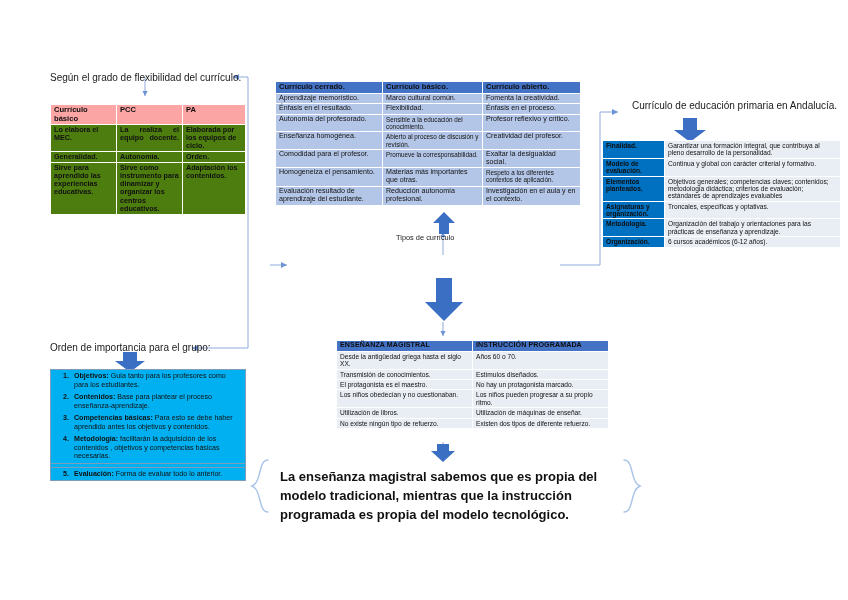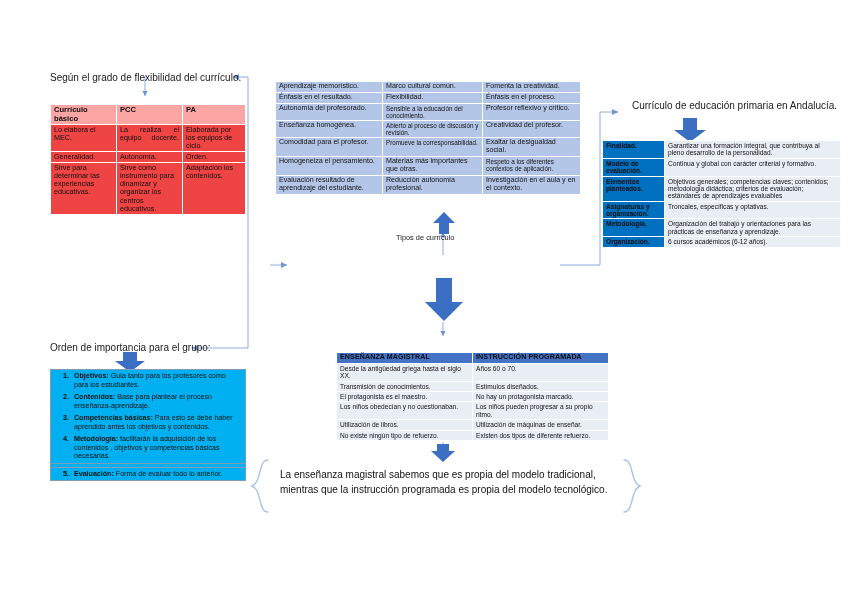--- a/index.html
+++ b/index.html
@@ -18,21 +18,21 @@
   table.tbl{border-collapse:collapse;table-layout:fixed;}
   table.tbl td{
     border:1px solid #ffffff;
     vertical-align:top;
     padding:1px 3px;
     line-height:1.12;
   }
 
   
   .t-left{width:195px;font-size:7.2px;}
-  .t-left td{background:#ef4444;color:#111;}
+  .t-left td{background:#4d7c0f;color:#111;font-weight:bold;}
   .t-left td.hd{background:#fca5a5;color:#0d0d0d;font-weight:bold;font-size:7.6px;}
   .t-left td.just{text-align:justify;text-align-last:justify;}
 
   
   .t-center{width:305px;font-size:7.1px;}
   .t-center td{background:#B4C6E7;color:#111;}
   .t-center td.hd{background:#4472C4;color:#0d0d0d;font-weight:bold;font-size:7.6px;}
   .t-center td.sm{font-size:6.3px;}
 
   
@@ -58,21 +58,21 @@
   .cyanbox .row .txt{flex:1;line-height:1.2;}
   .cyanbox .sep{height:3px;background:#00B0F0;border-top:1px solid #7f9db9;border-bottom:1px solid #7f9db9;}
   .cyanbox b{font-weight:bold;}
 
   
   .label{font-size:10px;color:#1a1a1a;white-space:nowrap;}
   .label-center{font-size:7.4px;color:#1a1a1a;white-space:nowrap;}
   .center-title{font-size:9.2px;color:#7fa3d6;letter-spacing:.2px;white-space:nowrap;}
 
   
-  .brace-text{font-size:10px;color:#111;line-height:1.45;width:330px;}
+  .brace-text{font-size:13px;color:#111;line-height:1.45;width:330px;font-weight:bold;}
 
   svg{display:block;overflow:visible;}
 </style>
 </head>
 <body>
 
 <div class="canvas">
 
   <svg class="abs" style="left:0;top:0;width:848px;height:600px;">
     <defs>
@@ -154,37 +154,42 @@
           <td>Lo elabora el MEC.</td>
           <td class="just">La realiza el equipo docente.</td>
           <td>Elaborada por los equipos de ciclo.</td>
         </tr>
         <tr>
           <td>Generalidad.</td>
           <td>Autonomía.</td>
           <td>Orden.</td>
         </tr>
         <tr>
-          <td>Sirve para determinar las experiencias educativas.</td>
+          <td>Sirve para aprendido las experiencias educativas.</td>
           <td>Sirve como instrumento para dinamizar y organizar los centros educativos.</td>
           <td>Adaptación los contenidos.</td>
         </tr>
       </tbody>
     </table>
   </div>
 
   <div class="abs" style="left:275px;top:81px;">
     <table class="tbl t-center">
       <colgroup>
           <col style="width:107px">
           <col style="width:100px">
           <col style="width:98px">
         </colgroup>
       <tbody>
         <tr>
+          <td class="hd">Currículo cerrado.</td>
+          <td class="hd">Currículo básico.</td>
+          <td class="hd">Currículo abierto.</td>
+        </tr>
+        <tr>
           <td>Aprendizaje memorístico.</td>
           <td>Marco cultural común.</td>
           <td>Fomenta la creatividad.</td>
         </tr>
         <tr>
           <td>Énfasis en el resultado.</td>
           <td>Flexibilidad.</td>
           <td>Énfasis en el proceso.</td>
         </tr>
         <tr>
@@ -244,21 +249,21 @@
           <td>Organización del trabajo y orientaciones para las prácticas de enseñanza y aprendizaje.</td>
         </tr>
         <tr>
           <td class="lbl">Organización.</td>
           <td>6 cursos académicos (6-12 años).</td>
         </tr>
       </tbody>
     </table>
   </div>
 
-  <div class="abs" style="left:336px;top:352px;">
+  <div class="abs" style="left:336px;top:340px;">
     <table class="tbl t-bottom">
       <colgroup>
           <col style="width:136px">
           <col style="width:136px">
         </colgroup>
       <tbody>
         <tr>
           <td class="hd">ENSEÑANZA MAGISTRAL</td>
           <td class="hd">INSTRUCCIÓN PROGRAMADA</td>
         </tr>

